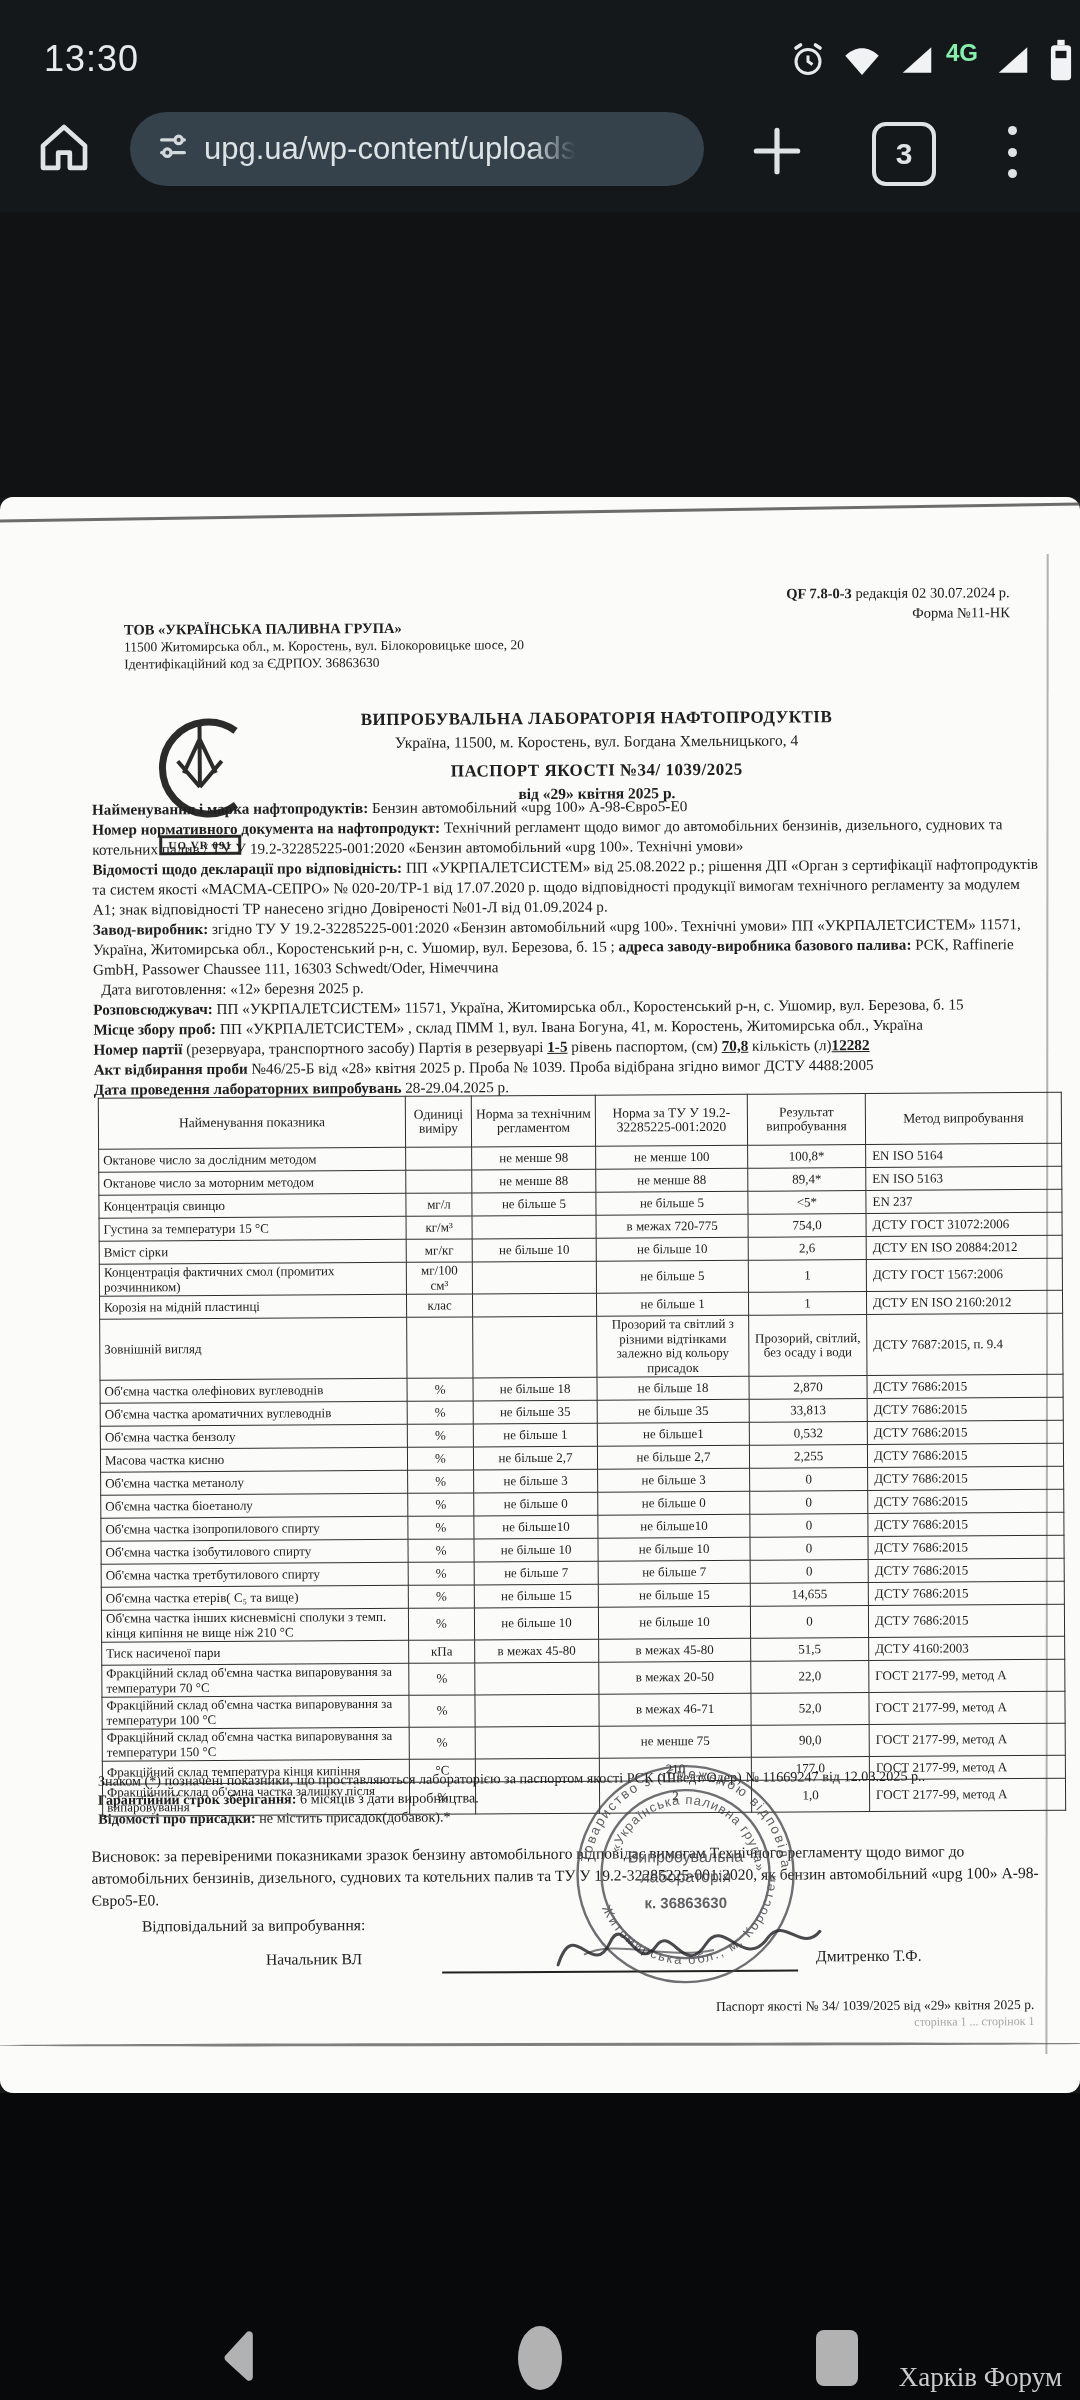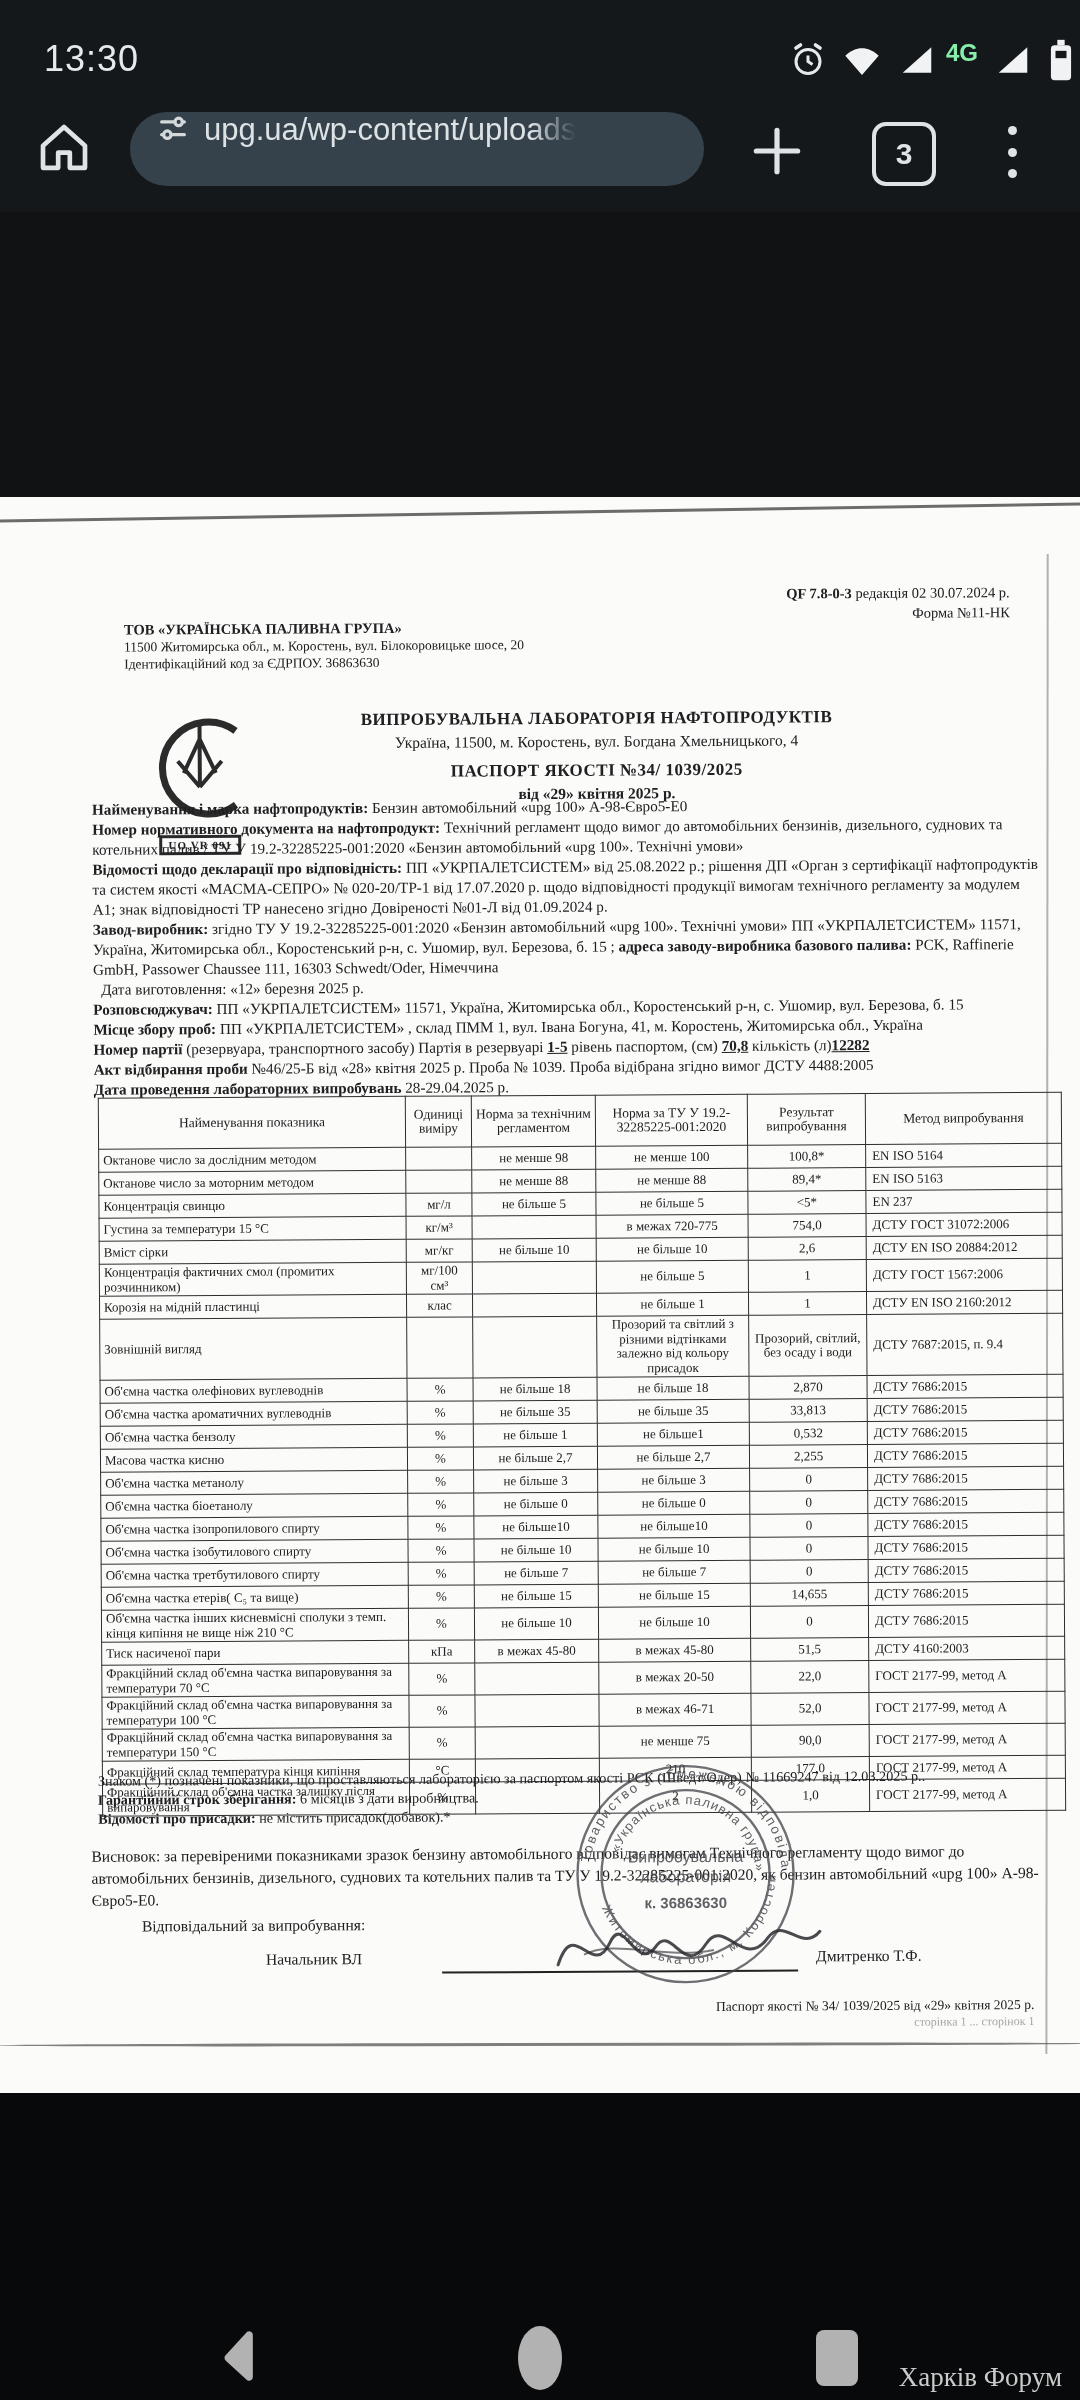--- a/index.html
+++ b/index.html
@@ -8,38 +8,38 @@
   
   .status-bar{position:absolute;top:0;left:0;width:1080px;height:92px;background:#15181b;padding-left:28px;}
   .clock{position:absolute;left:44px;top:38px;color:#e7eaec;font-size:36px;letter-spacing:1px;}
   .status-icons{position:absolute;right:34px;top:38px;display:flex;align-items:center;gap:16px;height:44px;}
   .st-ic{display:flex;align-items:center;}
   .net-label{color:#86efac;font-size:24px;font-weight:bold;margin-left:-6px;margin-top:-14px;}
   
   .toolbar{position:absolute;top:92px;left:0;width:1080px;height:120px;background:#15181b;}
   .home-btn{position:absolute;left:36px;top:26px;width:56px;height:60px;}
   .url-pill{position:absolute;left:130px;top:20px;width:574px;height:74px;border-radius:38px;
-            background:#35424b;display:flex;overflow:hidden;}
+            background:#35424b;display:flex;align-items:center;overflow:hidden;}
   .tune-ic{margin:0 14px 0 26px;flex:0 0 auto;}
   .url-text{color:#dde2e5;font-size:31px;white-space:nowrap;overflow:hidden;
             -webkit-mask-image:linear-gradient(90deg,#000 88%,transparent);
             mask-image:linear-gradient(90deg,#000 88%,transparent);}
   .plus-btn{position:absolute;left:746px;top:28px;width:62px;height:62px;color:#dfe3e6;}
   .tabs-btn{position:absolute;left:872px;top:30px;width:56px;height:56px;border:4px solid #dfe3e6;
             border-radius:14px;color:#dfe3e6;font-size:30px;font-weight:bold;
             display:flex;align-items:center;justify-content:center;}
   .menu-btn{position:absolute;left:1002px;top:28px;width:20px;height:64px;display:flex;
             flex-direction:column;justify-content:space-between;align-items:center;padding:6px 0;box-sizing:border-box;}
   .menu-btn i{width:9px;height:9px;border-radius:50%;background:#dfe3e6;}
   
   .gap-top{position:absolute;top:212px;left:0;width:1080px;height:285px;background:#101214;}
   .gap-bottom{position:absolute;top:2093px;left:0;width:1080px;height:307px;background:#08090a;}
   
   .paper{position:absolute;top:497px;left:0;width:1080px;height:1596px;background:#fbfbf9;
-         color:#202022;font-family:"Liberation Serif",serif;}
+         color:#202022;font-family:"Liberation Serif",serif;border-radius:13px;}
   .doc{position:absolute;inset:0;transform:rotate(-0.35deg);}
   .edge-top{position:absolute;left:-10px;top:14px;width:1100px;height:3px;background:#3c3c3c;
             transform:rotate(-0.55deg);opacity:.75;border-radius:2px;}
   .edge-right{position:absolute;left:1046px;top:60px;width:2px;height:1500px;background:#6a6a6a;
               opacity:.5;transform:rotate(.4deg);}
   .edge-bottom{position:absolute;left:-10px;top:1546px;width:1100px;height:3px;background:#4a4a4a;
                opacity:.7;border-radius:50%/2px;transform:rotate(.25deg);}
   .qf-block{position:absolute;right:66px;top:88px;text-align:right;font-size:14.5px;line-height:20px;}
   .qf-block b{font-weight:bold;}
   .company{position:absolute;left:128px;top:122px;font-size:13.5px;line-height:17px;}

